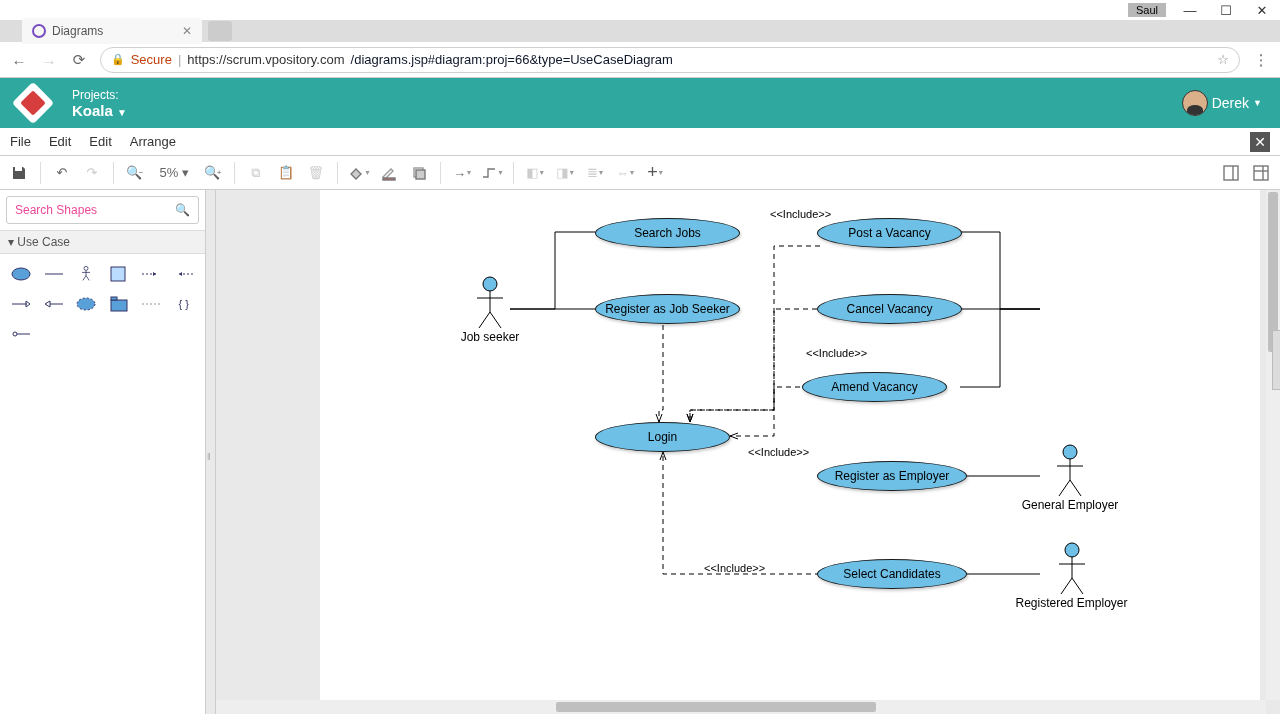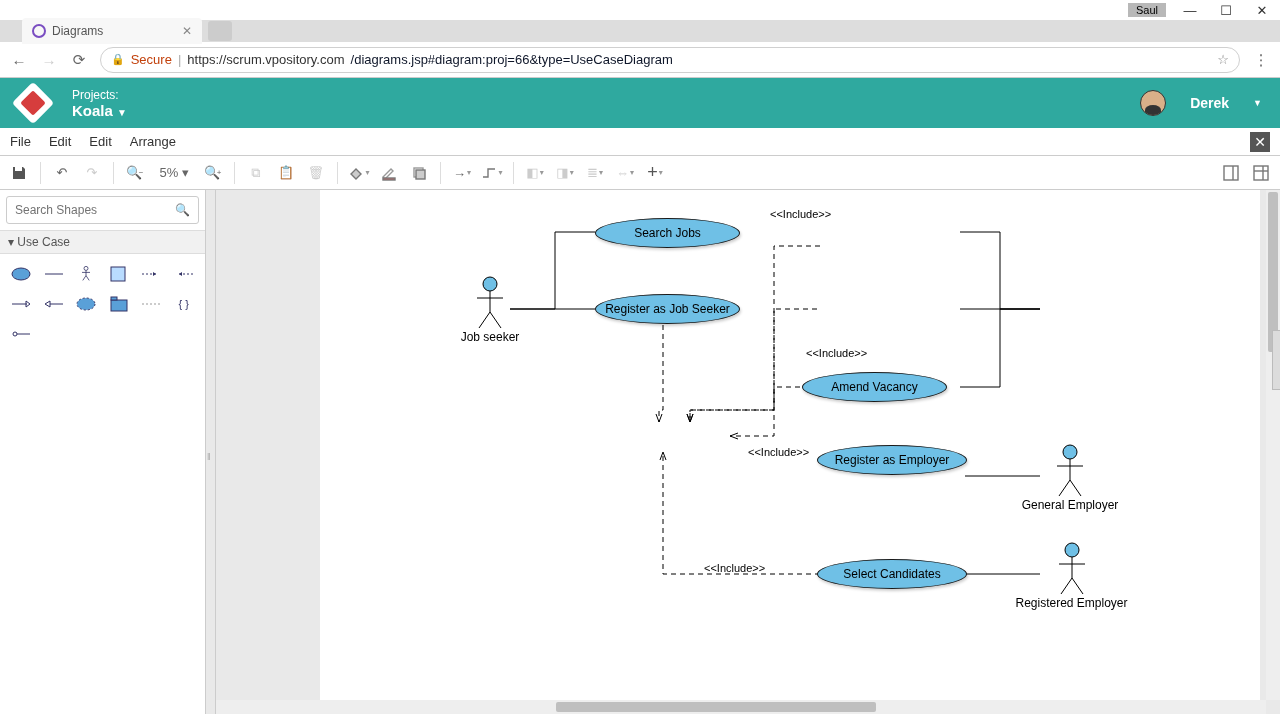--- a/index.html
+++ b/index.html
@@ -25,41 +25,41 @@
 .urlbox .secure { color: #c2410c; }
 .urlbox .url-dim { color: #0f172a; }
 .star { color: #888; }
 
 
 .app-header { height: 50px; background: #2fa99f; color: #fff; display: flex; align-items: center; padding: 0 18px; }
 .app-logo { width: 30px; height: 30px; transform: rotate(45deg); background: #fff; border-radius: 4px; display: flex; align-items: center; justify-content: center; margin-right: 24px;}
 .app-logo-inner { width: 18px; height: 18px; background: #d63d3d; border-radius: 2px;}
 .projects-block { font-size: 12px; }
 .projects-block .proj-name { font-size: 15px; font-weight: bold; }
-.user-block { margin-left: auto; display: flex; align-items: center; gap: 24px; font-size: 14px; font-weight: bold;}
+.user-block { margin-left: auto; display: flex; align-items: center; gap: 4px; font-size: 14px;}
 .avatar { width: 26px; height: 26px; border-radius: 50%; background: #d9b089; border:1px solid #333; position:relative; overflow:hidden;}
 .avatar::after{content:""; position:absolute; bottom:0; left:4px; right:4px; height:10px; background:#333; border-radius:50% 50% 0 0;}
 
 
 .menubar { height: 28px; border-bottom: 1px solid #ccc; display: flex; align-items: center; padding: 0 10px; gap: 18px; font-size: 13px; color: #333; }
 .menubar .closebox { margin-left: auto; width: 20px; height: 20px; background: #555; color: #fff; display:flex; align-items:center; justify-content:center; font-size: 14px;}
 
 
 .toolbar { height: 34px; border-bottom: 1px solid #ccc; display: flex; align-items: center; padding: 0 6px; gap: 4px; font-size: 13px; color: #666;}
 .tool { width: 26px; height: 26px; display:flex; align-items:center; justify-content:center; }
 .tool-sep { width: 1px; height: 22px; background: #ddd; margin: 0 4px;}
 .zoom-val { min-width: 44px; text-align:center;}
 .tool-right { margin-left: auto; display:flex; gap:4px;}
 .tool svg { width:16px; height:16px; stroke:#777; fill:none; stroke-width:1.4;}
 .tool .caret{font-size:8px; margin-left:1px; color:#999;}
 
 
 .workspace { display: flex; height: calc(720px - 20px - 28px - 36px - 50px - 28px - 34px); }
 .sidebar { width: 206px; border-right: 1px solid #ccc; background: #fff; display:flex; flex-direction:column;}
-.search-shapes { margin: 6px; border: 1px solid #ccc; border-radius: 3px; height: 28px; display:flex; align-items:center; padding: 6px 8px; font-size: 12px; color:#737373; justify-content:space-between;}
+.search-shapes { margin: 6px; border: 1px solid #ccc; border-radius: 3px; height: 28px; display:flex; align-items:center; padding: 6px 8px; font-size: 12px; color:#ec4899; justify-content:space-between;}
 .palette-hdr { background: #f1f1f1; border-top:1px solid #ddd; border-bottom:1px solid #ddd; padding: 4px 8px; font-size: 12px; color:#555;}
 .palette-grid { display:grid; grid-template-columns: repeat(6, 1fr); gap: 6px; padding: 8px;}
 .palette-item { height: 24px; display:flex; align-items:center; justify-content:center; font-size: 14px; color:#336;}
 .palette-item svg{width:20px;height:16px;}
 
 .split-gutter{ width:10px; background:#e9e9e9; border-right:1px solid #ccc; position:relative;}
 .split-gutter::after{content:"‖"; color:#aaa; position:absolute; top:50%; left:1px; font-size:9px;}
 
 .canvas-wrap { flex:1; background:#e9e9e9; position:relative; overflow:hidden;}
 .canvas { position:absolute; left:104px; top:0; width:940px; height:520px; background:#fff; }
@@ -316,24 +316,33 @@
         <path class="dash" d="M498 197 H454 V246 H410" marker-end="url(#openarrow)"></path>
         <path class="dash" d="M500 384 H343 V262" marker-end="url(#openarrow)"></path>
       </svg>
 
       <div class="usecase" style="left:275px; top:104px; width:145px; height:30px;">
           <span>Register as Job Seeker</span>
         </div>
       <div class="usecase" style="left:275px; top:28px; width:145px; height:30px;">
           <span>Search Jobs</span>
         </div>
+      <div class="usecase" style="left:497px; top:28px; width:145px; height:30px;">
+          <span>Post a Vacancy</span>
+        </div>
+      <div class="usecase" style="left:497px; top:104px; width:145px; height:30px;">
+          <span>Cancel Vacancy</span>
+        </div>
       <div class="usecase" style="left:482px; top:182px; width:145px; height:30px;">
           <span>Amend Vacancy</span>
         </div>
-      <div class="usecase" style="left:497px; top:255px; width:150px; height:30px;">
+      <div class="usecase" style="left:275px; top:232px; width:135px; height:30px;">
+          <span>Login</span>
+        </div>
+      <div class="usecase" style="left:497px; top:271px; width:150px; height:30px;">
           <span>Register as Employer</span>
         </div>
       <div class="usecase" style="left:497px; top:369px; width:150px; height:30px;">
           <span>Select Candidates</span>
         </div>
 
       <div class="actor" style="left:140px; top:86px;">
         <svg viewBox="0 0 34 54">
             <circle cx="17" cy="8" r="7" fill="#6fc0e6" stroke="#000"></circle>
             <line x1="17" y1="15" x2="17" y2="36" stroke="#000"></line>

